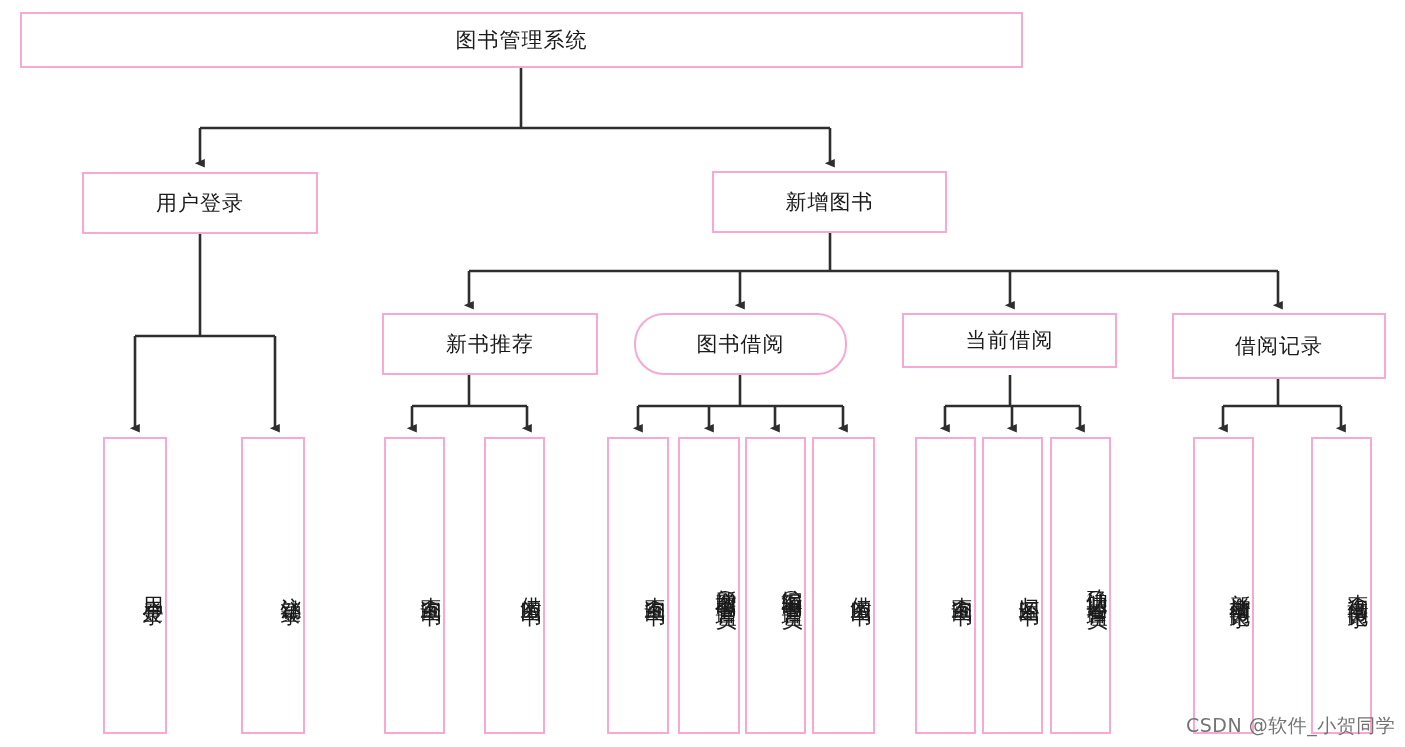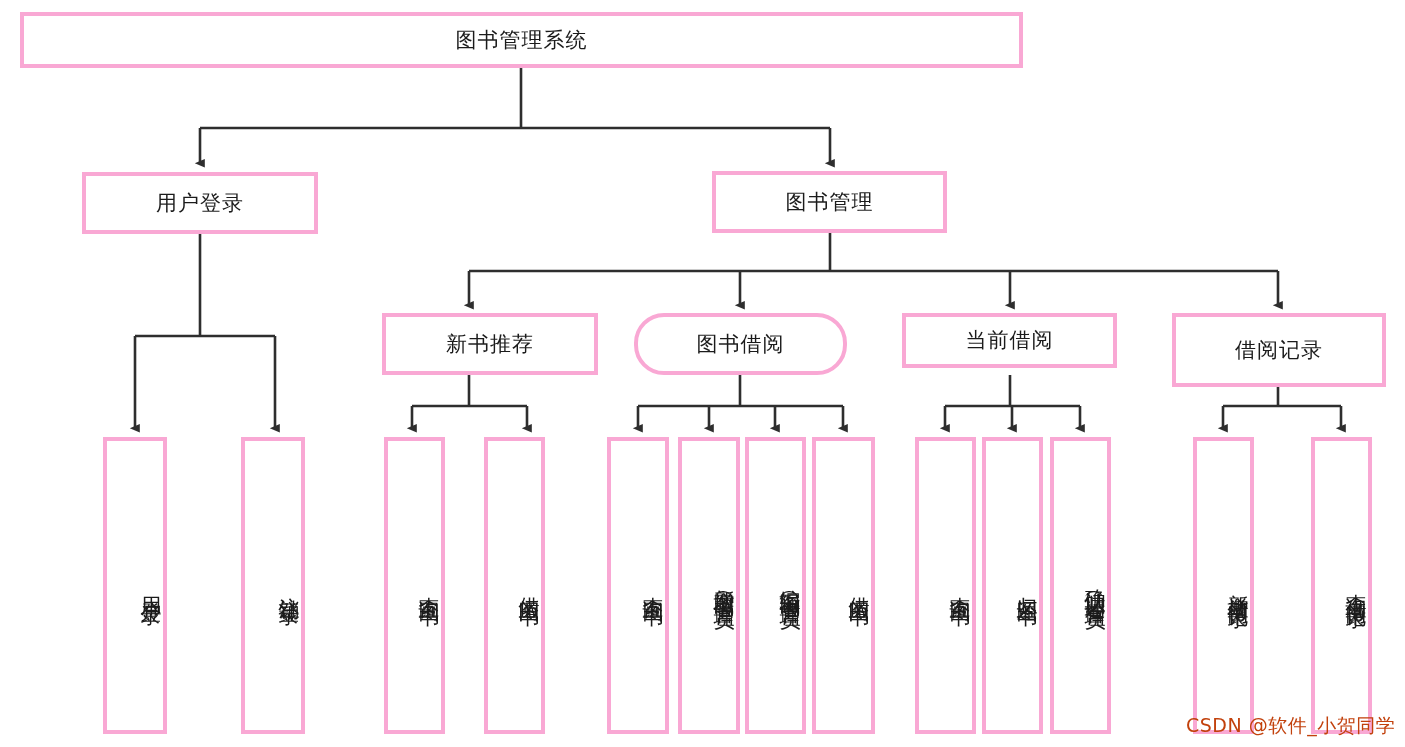--- a/index.html
+++ b/index.html
@@ -14,21 +14,21 @@
     position:absolute;left:0;top:0;width:1405px;height:747px;
   }
   svg.edges{
     position:absolute;left:0;top:0;width:1405px;height:747px;
     pointer-events:none;
   }
   .node{
     position:absolute;
     box-sizing:border-box;
     background:#ffffff;
-    border:4px solid #f9a8d4;
+    border:2px solid #f9a8d4;
     display:flex;
     align-items:center;
     justify-content:center;
     color:#1b1b1b;
     line-height:1.18;
     text-align:left;
     z-index:2;
   }
   .node.h{
     font-size:21px;
@@ -47,21 +47,21 @@
     writing-mode:vertical-rl;
     text-orientation:upright;
     white-space:nowrap;
     display:block;
   }
   .node.v.topalign span{ }
   .watermark{
     position:absolute;
     left:1186px; top:713px;
     font-size:19px;
-    color:#c2410c;
+    color:#737373;
     letter-spacing:0.5px;
     z-index:5;
     white-space:nowrap;
     font-family:"DejaVu Sans","Liberation Sans",sans-serif;
     text-align:center;
   }
 </style>
 </head>
 <body>
 
@@ -118,33 +118,33 @@
   </svg>
 
   <div class="node h" style="left:20px;top:12px;width:1003px;height:56px;">
     <span>图书管理系统</span>
   </div>
 
   <div class="node h" style="left:82px;top:172px;width:236px;height:62px;">
     <span>用户登录</span>
   </div>
   <div class="node h" style="left:712px;top:171px;width:235px;height:62px;">
-    <span>图书管理</span>
+    <span>新增图书</span>
   </div>
 
   <div class="node h" style="left:362px;top:313px;width:216px;height:62px;margin-left:20px;">
     <span>新书推荐</span>
   </div>
   <div class="node h" style="left:634px;top:313px;width:213px;height:62px;border-radius:30px;">
     <span>图书借阅</span>
   </div>
   <div class="node h" style="left:902px;top:313px;width:215px;height:55px;">
     <span>当前借阅</span>
   </div>
-  <div class="node h" style="left:1172px;top:313px;width:214px;height:74px;">
+  <div class="node h" style="left:1172px;top:313px;width:214px;height:66px;">
     <span>借阅记录</span>
   </div>
 
   <div class="node v" style="left:103px;top:437px;width:64px;height:297px;">
     <span>用户登录</span>
   </div>
   <div class="node v" style="left:241px;top:437px;width:64px;height:297px;">
     <span>注销登录</span>
   </div>
 

